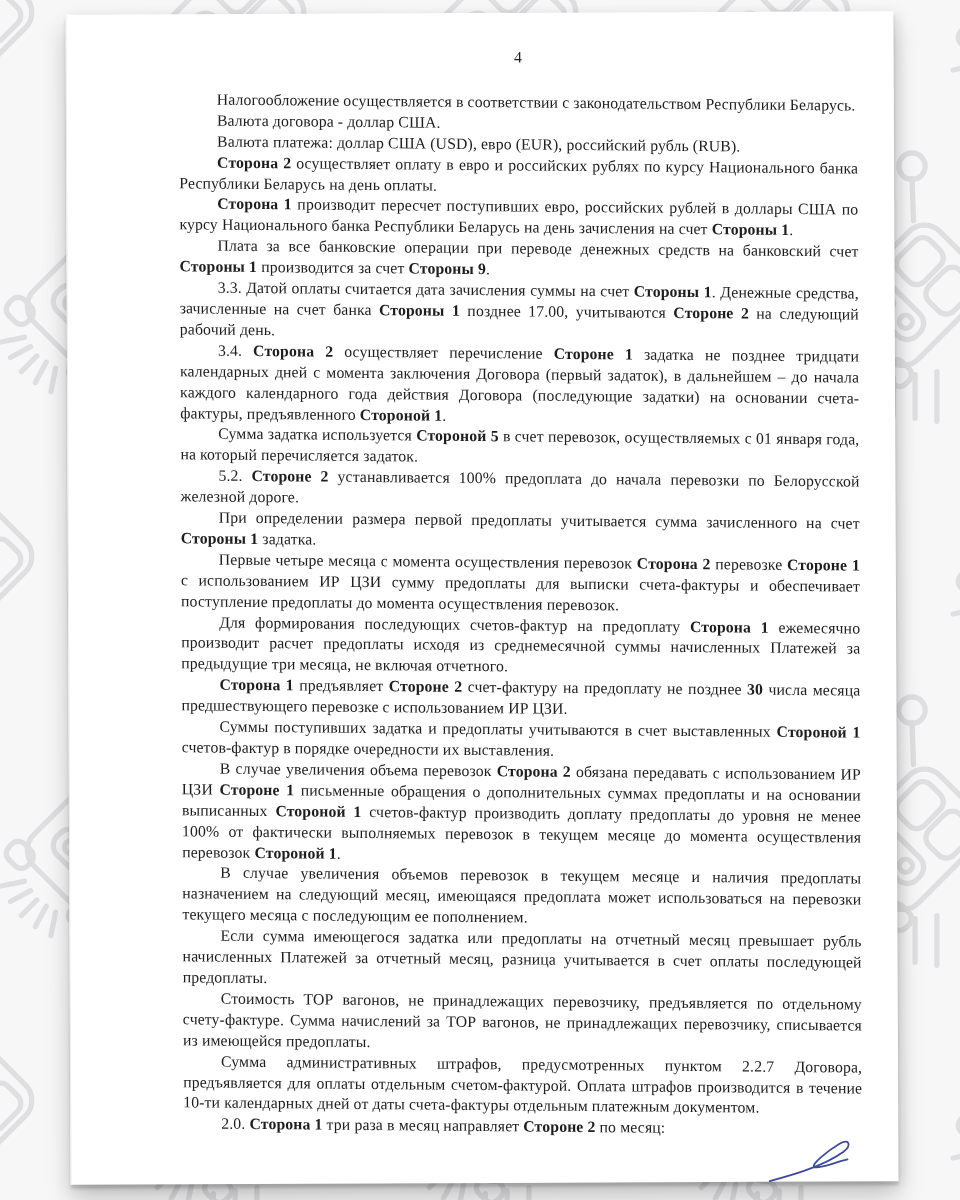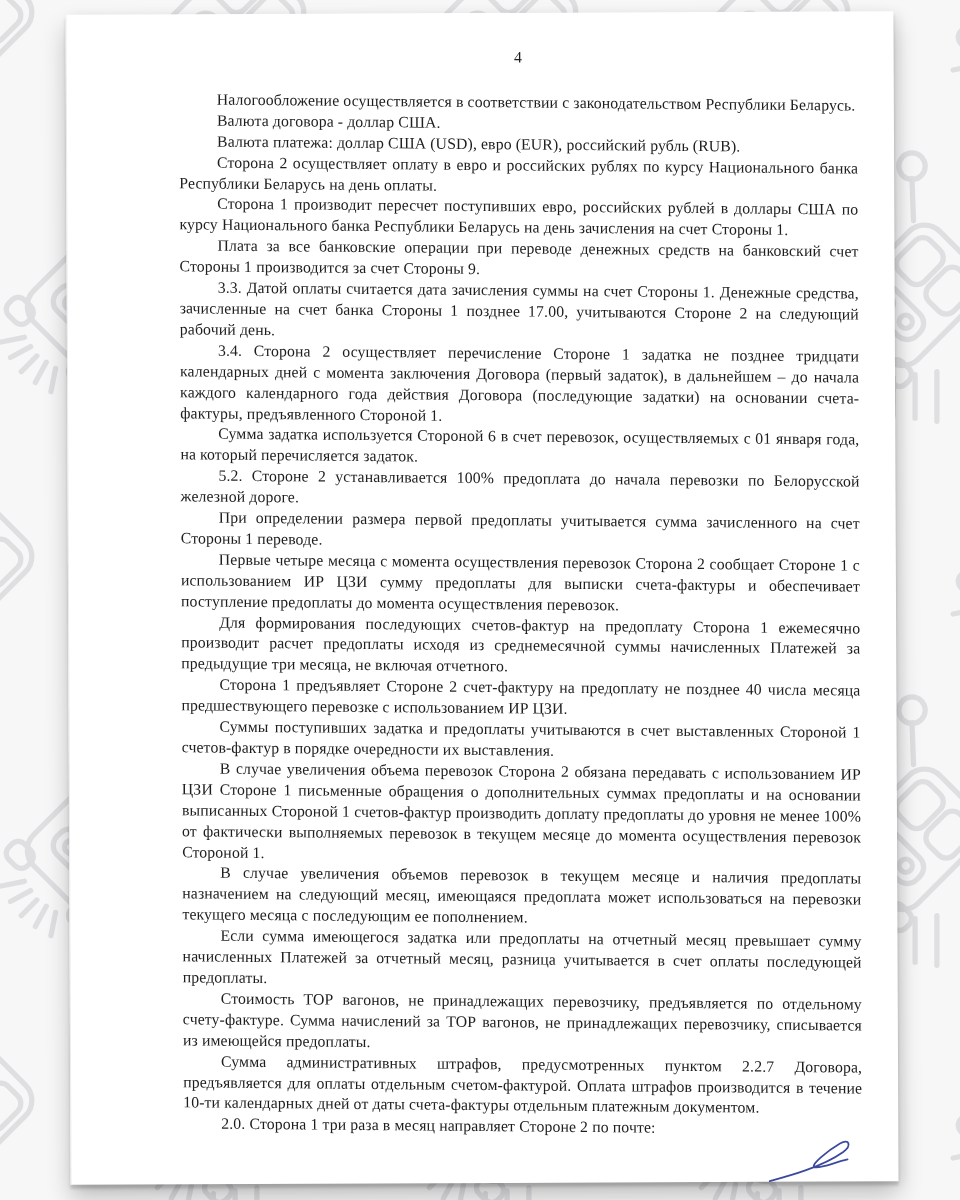--- a/index.html
+++ b/index.html
@@ -37,21 +37,21 @@
     font-size:15.8px;line-height:20.9px;
     text-align:justify;
     letter-spacing:0.1px;
   }
   .pagenum{
     text-align:center;
     margin:0 0 24px 0;
     font-size:16px;
   }
   .para{margin:0;text-indent:38px;}
-  .para .b{font-weight:normal;}
+  .para .b{font-weight:bold;}
   .signature{
     position:absolute;left:695px;top:1120px;width:96px;height:54px;
   }
 </style>
 </head>
 <body>
 
 <div class="stage">
 
   <svg class="bg-pattern" viewBox="0 0 960 1200" xmlns="http://www.w3.org/2000/svg">
@@ -110,33 +110,33 @@
       <div class="pagenum">4</div>
       <div id="paragraphs">
           <p class="para"><span>Налогообложение осуществляется в соответствии с законодательством Республики Беларусь.</span></p>
           <p class="para"><span>Валюта договора - доллар США.</span></p>
           <p class="para"><span>Валюта платежа: доллар США (USD), евро (EUR), российский рубль (RUB).</span></p>
           <p class="para"><span class="b">Сторона 2</span><span> осуществляет оплату в евро и российских рублях по курсу Национального банка Республики Беларусь на день оплаты.</span></p>
           <p class="para"><span class="b">Сторона 1</span><span> производит пересчет поступивших евро, российских рублей в доллары США по курсу Национального банка Республики Беларусь на день зачисления на счет </span><span class="b">Стороны 1</span><span>.</span></p>
           <p class="para"><span>Плата за все банковские операции при переводе денежных средств на банковский счет </span><span class="b">Стороны 1</span><span> производится за счет </span><span class="b">Стороны 9</span><span>.</span></p>
           <p class="para"><span>3.3. Датой оплаты считается дата зачисления суммы на счет </span><span class="b">Стороны 1</span><span>. Денежные средства, зачисленные на счет банка </span><span class="b">Стороны 1</span><span> позднее 17.00, учитываются </span><span class="b">Стороне 2</span><span> на следующий рабочий день.</span></p>
           <p class="para"><span>3.4. </span><span class="b">Сторона 2</span><span> осуществляет перечисление </span><span class="b">Стороне 1</span><span> задатка не позднее тридцати календарных дней с момента заключения Договора (первый задаток), в дальнейшем – до начала каждого календарного года действия Договора (последующие задатки) на основании счета-фактуры, предъявленного </span><span class="b">Стороной 1</span><span>.</span></p>
-          <p class="para"><span>Сумма задатка используется </span><span class="b">Стороной 6</span><span> в счет перевозок, осуществляемых с 01 января года, на который перечисляется задаток.</span></p>
+          <p class="para"><span>Сумма задатка используется </span><span class="b">Стороной 5</span><span> в счет перевозок, осуществляемых с 01 января года, на который перечисляется задаток.</span></p>
           <p class="para"><span>5.2. </span><span class="b">Стороне 2</span><span> устанавливается 100% предоплата до начала перевозки по Белорусской железной дороге.</span></p>
-          <p class="para"><span>При определении размера первой предоплаты учитывается сумма зачисленного на счет </span><span class="b">Стороны 1</span><span> переводе.</span></p>
-          <p class="para"><span>Первые четыре месяца с момента осуществления перевозок </span><span class="b">Сторона 2</span><span> сообщает </span><span class="b">Стороне 1</span><span> с использованием ИР ЦЗИ сумму предоплаты для выписки счета-фактуры и обеспечивает поступление предоплаты до момента осуществления перевозок.</span></p>
+          <p class="para"><span>При определении размера первой предоплаты учитывается сумма зачисленного на счет </span><span class="b">Стороны 1</span><span> задатка.</span></p>
+          <p class="para"><span>Первые четыре месяца с момента осуществления перевозок </span><span class="b">Сторона 2</span><span> перевозке </span><span class="b">Стороне 1</span><span> с использованием ИР ЦЗИ сумму предоплаты для выписки счета-фактуры и обеспечивает поступление предоплаты до момента осуществления перевозок.</span></p>
           <p class="para"><span>Для формирования последующих счетов-фактур на предоплату </span><span class="b">Сторона 1</span><span> ежемесячно производит расчет предоплаты исходя из среднемесячной суммы начисленных Платежей за предыдущие три месяца, не включая отчетного.</span></p>
-          <p class="para"><span class="b">Сторона 1</span><span> предъявляет </span><span class="b">Стороне 2</span><span> счет-фактуру на предоплату не позднее </span><span class="b">40</span><span> числа месяца предшествующего перевозке с использованием ИР ЦЗИ.</span></p>
+          <p class="para"><span class="b">Сторона 1</span><span> предъявляет </span><span class="b">Стороне 2</span><span> счет-фактуру на предоплату не позднее </span><span class="b">30</span><span> числа месяца предшествующего перевозке с использованием ИР ЦЗИ.</span></p>
           <p class="para"><span>Суммы поступивших задатка и предоплаты учитываются в счет выставленных </span><span class="b">Стороной 1</span><span> счетов-фактур в порядке очередности их выставления.</span></p>
           <p class="para"><span>В случае увеличения объема перевозок </span><span class="b">Сторона 2</span><span> обязана передавать с использованием ИР ЦЗИ </span><span class="b">Стороне 1</span><span> письменные обращения о дополнительных суммах предоплаты и на основании выписанных </span><span class="b">Стороной 1</span><span> счетов-фактур производить доплату предоплаты до уровня не менее 100% от фактически выполняемых перевозок в текущем месяце до момента осуществления перевозок </span><span class="b">Стороной 1</span><span>.</span></p>
           <p class="para"><span>В случае увеличения объемов перевозок в текущем месяце и наличия предоплаты назначением на следующий месяц, имеющаяся предоплата может использоваться на перевозки текущего месяца с последующим ее пополнением.</span></p>
-          <p class="para"><span>Если сумма имеющегося задатка или предоплаты на отчетный месяц превышает сумму начисленных Платежей за отчетный месяц, разница учитывается в счет оплаты последующей предоплаты.</span></p>
+          <p class="para"><span>Если сумма имеющегося задатка или предоплаты на отчетный месяц превышает рубль начисленных Платежей за отчетный месяц, разница учитывается в счет оплаты последующей предоплаты.</span></p>
           <p class="para"><span>Стоимость ТОР вагонов, не принадлежащих перевозчику, предъявляется по отдельному счету-фактуре. Сумма начислений за ТОР вагонов, не принадлежащих перевозчику, списывается из имеющейся предоплаты.</span></p>
           <p class="para"><span>Сумма административных штрафов, предусмотренных пунктом 2.2.7 Договора, предъявляется для оплаты отдельным счетом-фактурой. Оплата штрафов производится в течение 10-ти календарных дней от даты счета-фактуры отдельным платежным документом.</span></p>
-          <p class="para"><span>2.0. </span><span class="b">Сторона 1</span><span> три раза в месяц направляет </span><span class="b">Стороне 2</span><span> по почте:</span></p>
+          <p class="para"><span>2.0. </span><span class="b">Сторона 1</span><span> три раза в месяц направляет </span><span class="b">Стороне 2</span><span> по месяц:</span></p>
         </div>
     </div>
 
     <svg class="signature" viewBox="0 0 90 50" xmlns="http://www.w3.org/2000/svg">
       <path d="M3,46 C22,41 52,33 72,19 C80,13 78,6 69,11 C57,18 41,31 45,33 C49,35 63,29 76,26" fill="none" stroke-width="1.7" stroke-linecap="round" stroke="#3c4a9d"></path>
     </svg>
   </div>
 </div>
 
 </body></html>

